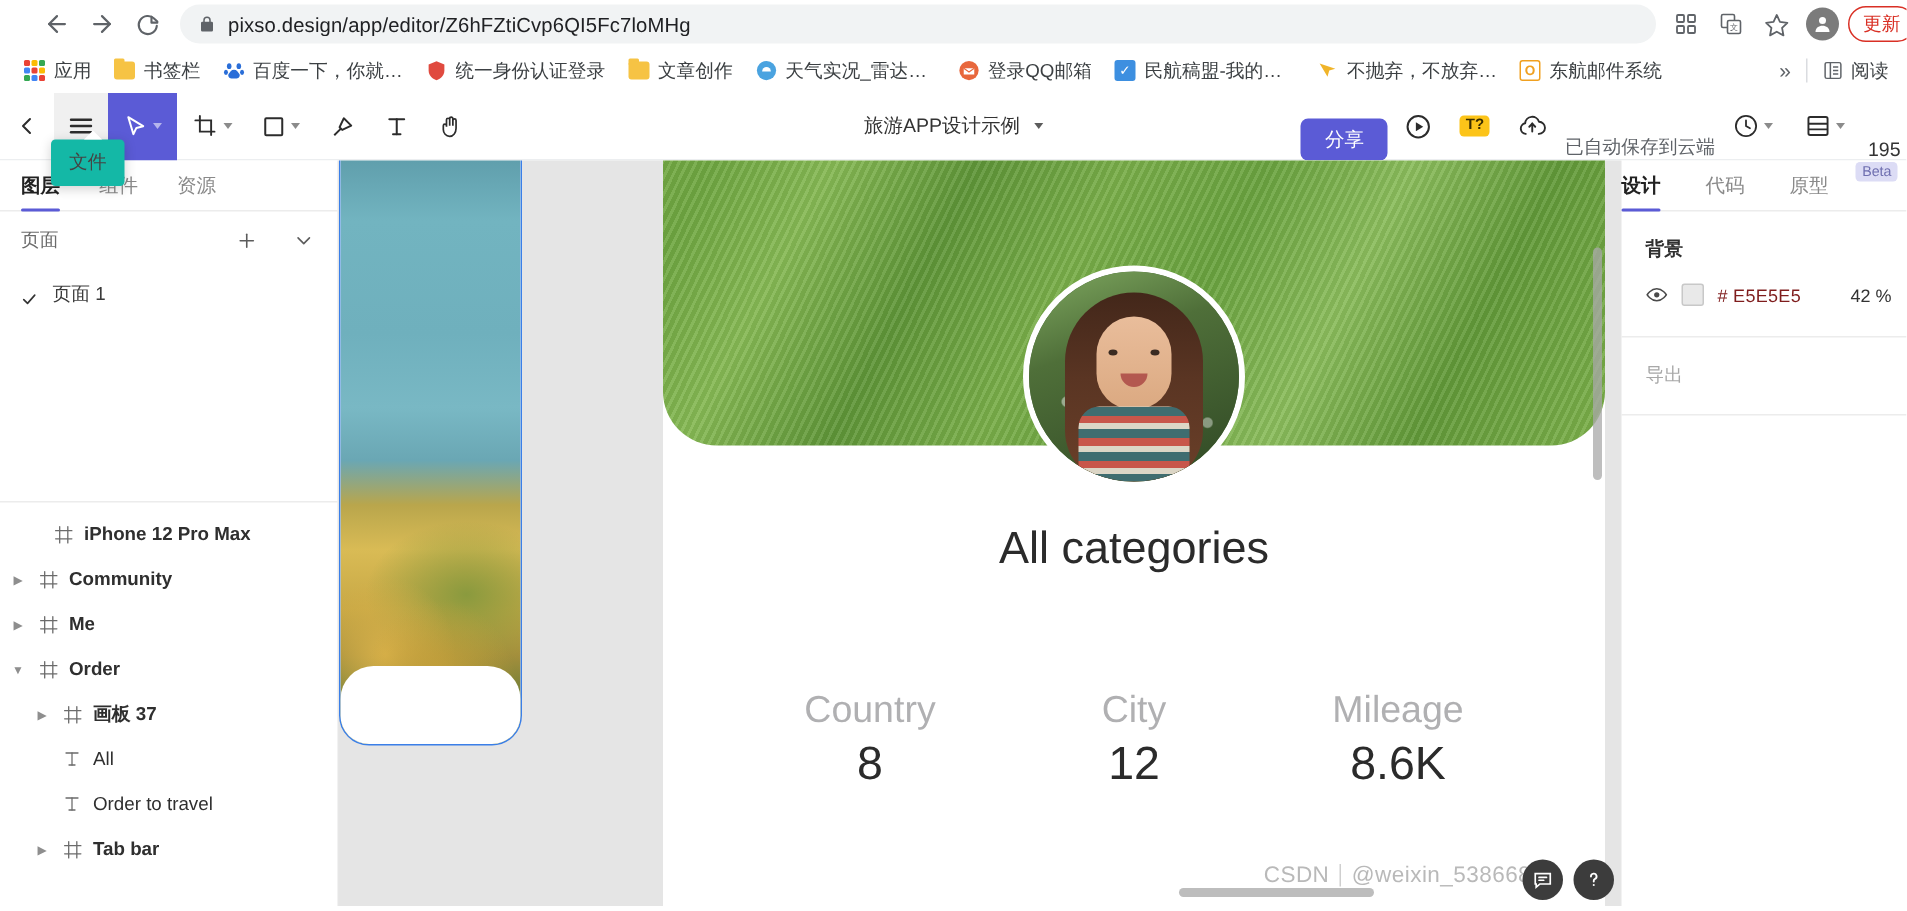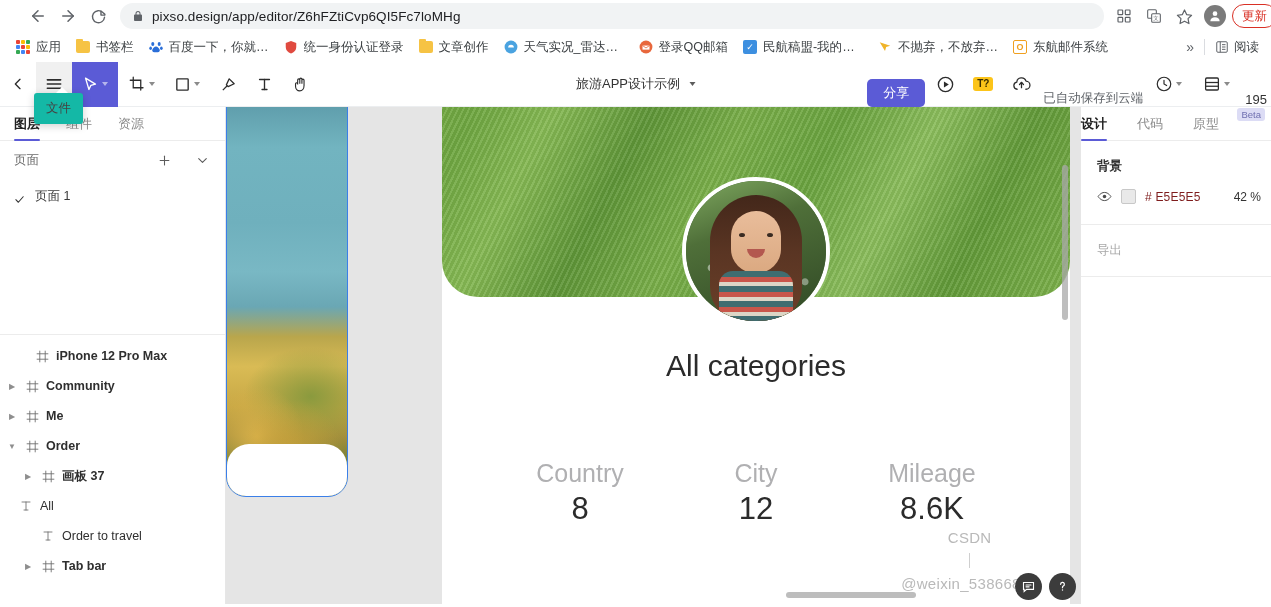--- a/index.html
+++ b/index.html
@@ -560,21 +560,20 @@
     position: absolute;
     right: 42px; bottom: 12px;
     font-size: 15px;
     color: #b9b9b9;
     display: flex;
     align-items: center;
     gap: 7px;
     z-index: 25;
     white-space: nowrap;
     letter-spacing: 0.3px;
-    flex-direction: column;
   }
   .wm-sep { width: 1px; height: 15px; background: #cfcfcf; }
 </style>
 </head>
 <body>
 
 <div class="browser-chrome">
 
   <div class="url-bar-row">
     <div class="nav-btn">
@@ -951,21 +950,21 @@
           <svg width="13" height="13" viewBox="0 0 24 24" fill="none" stroke="currentColor" stroke-width="1.6" stroke-linecap="round">
               <path d="M7 2v20"></path>
               <path d="M17 2v20"></path>
               <path d="M2 7h20"></path>
               <path d="M2 17h20"></path>
             </svg>
         </span>
         <span class="layer-label">画板 37</span>
       </div>
 
-      <div class="layer-row" style="">
+      <div class="layer-row" style="padding-left:22px;">
         <span class="layer-arrow"></span>
         <span class="layer-ico">
           <svg width="12" height="12" viewBox="0 0 24 24" fill="none" stroke="currentColor" stroke-width="1.7" stroke-linecap="round">
               <line x1="4" y1="4" x2="20" y2="4"></line>
               <line x1="12" y1="4" x2="12" y2="20"></line>
               <line x1="8" y1="20" x2="16" y2="20"></line>
             </svg>
         </span>
         <span class="layer-label">All</span>
       </div>

